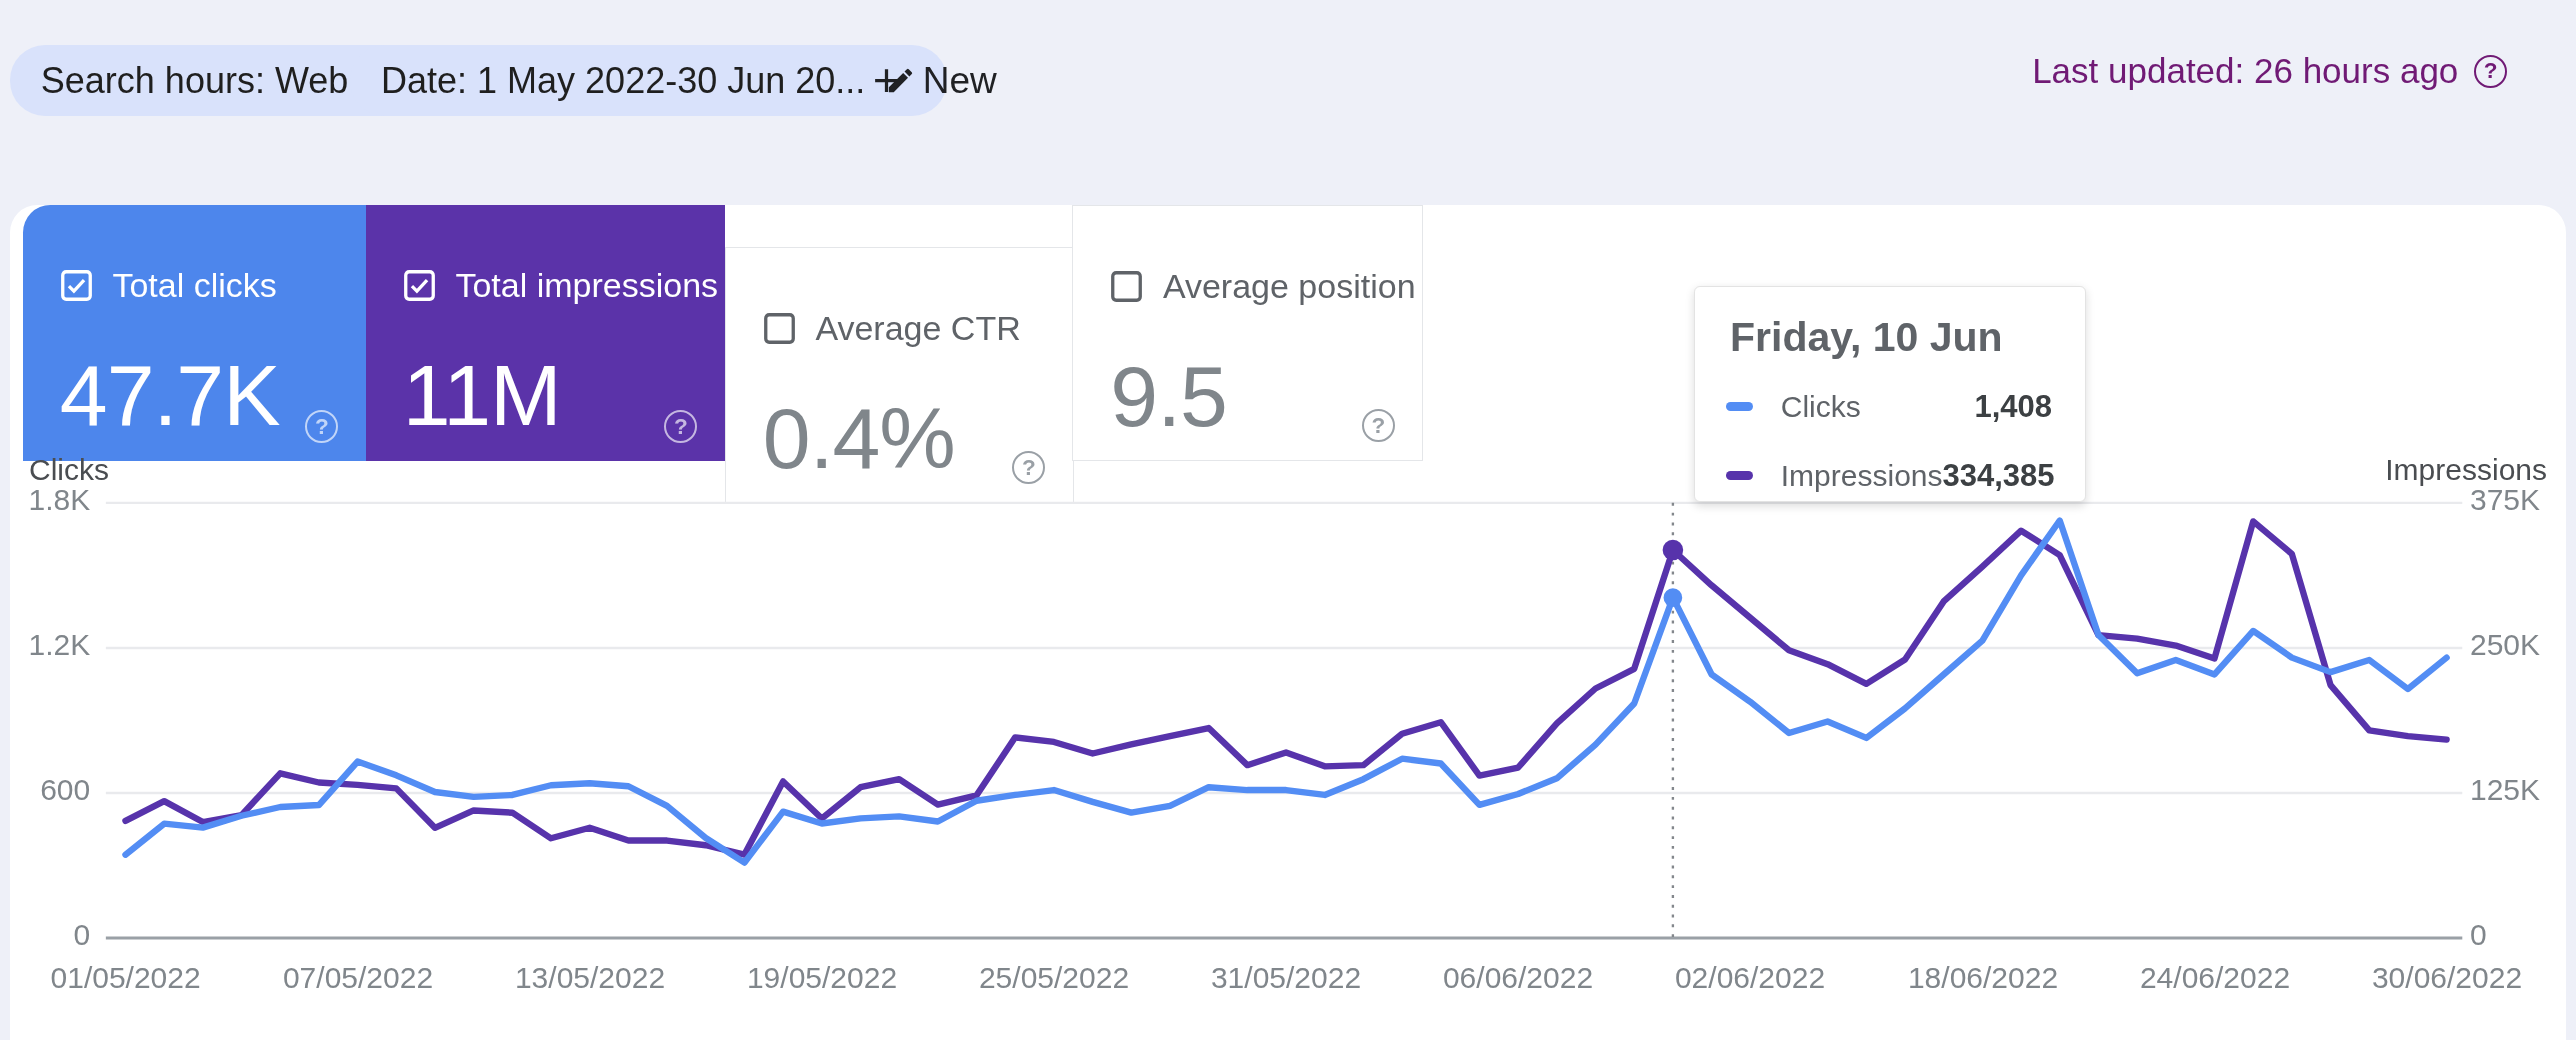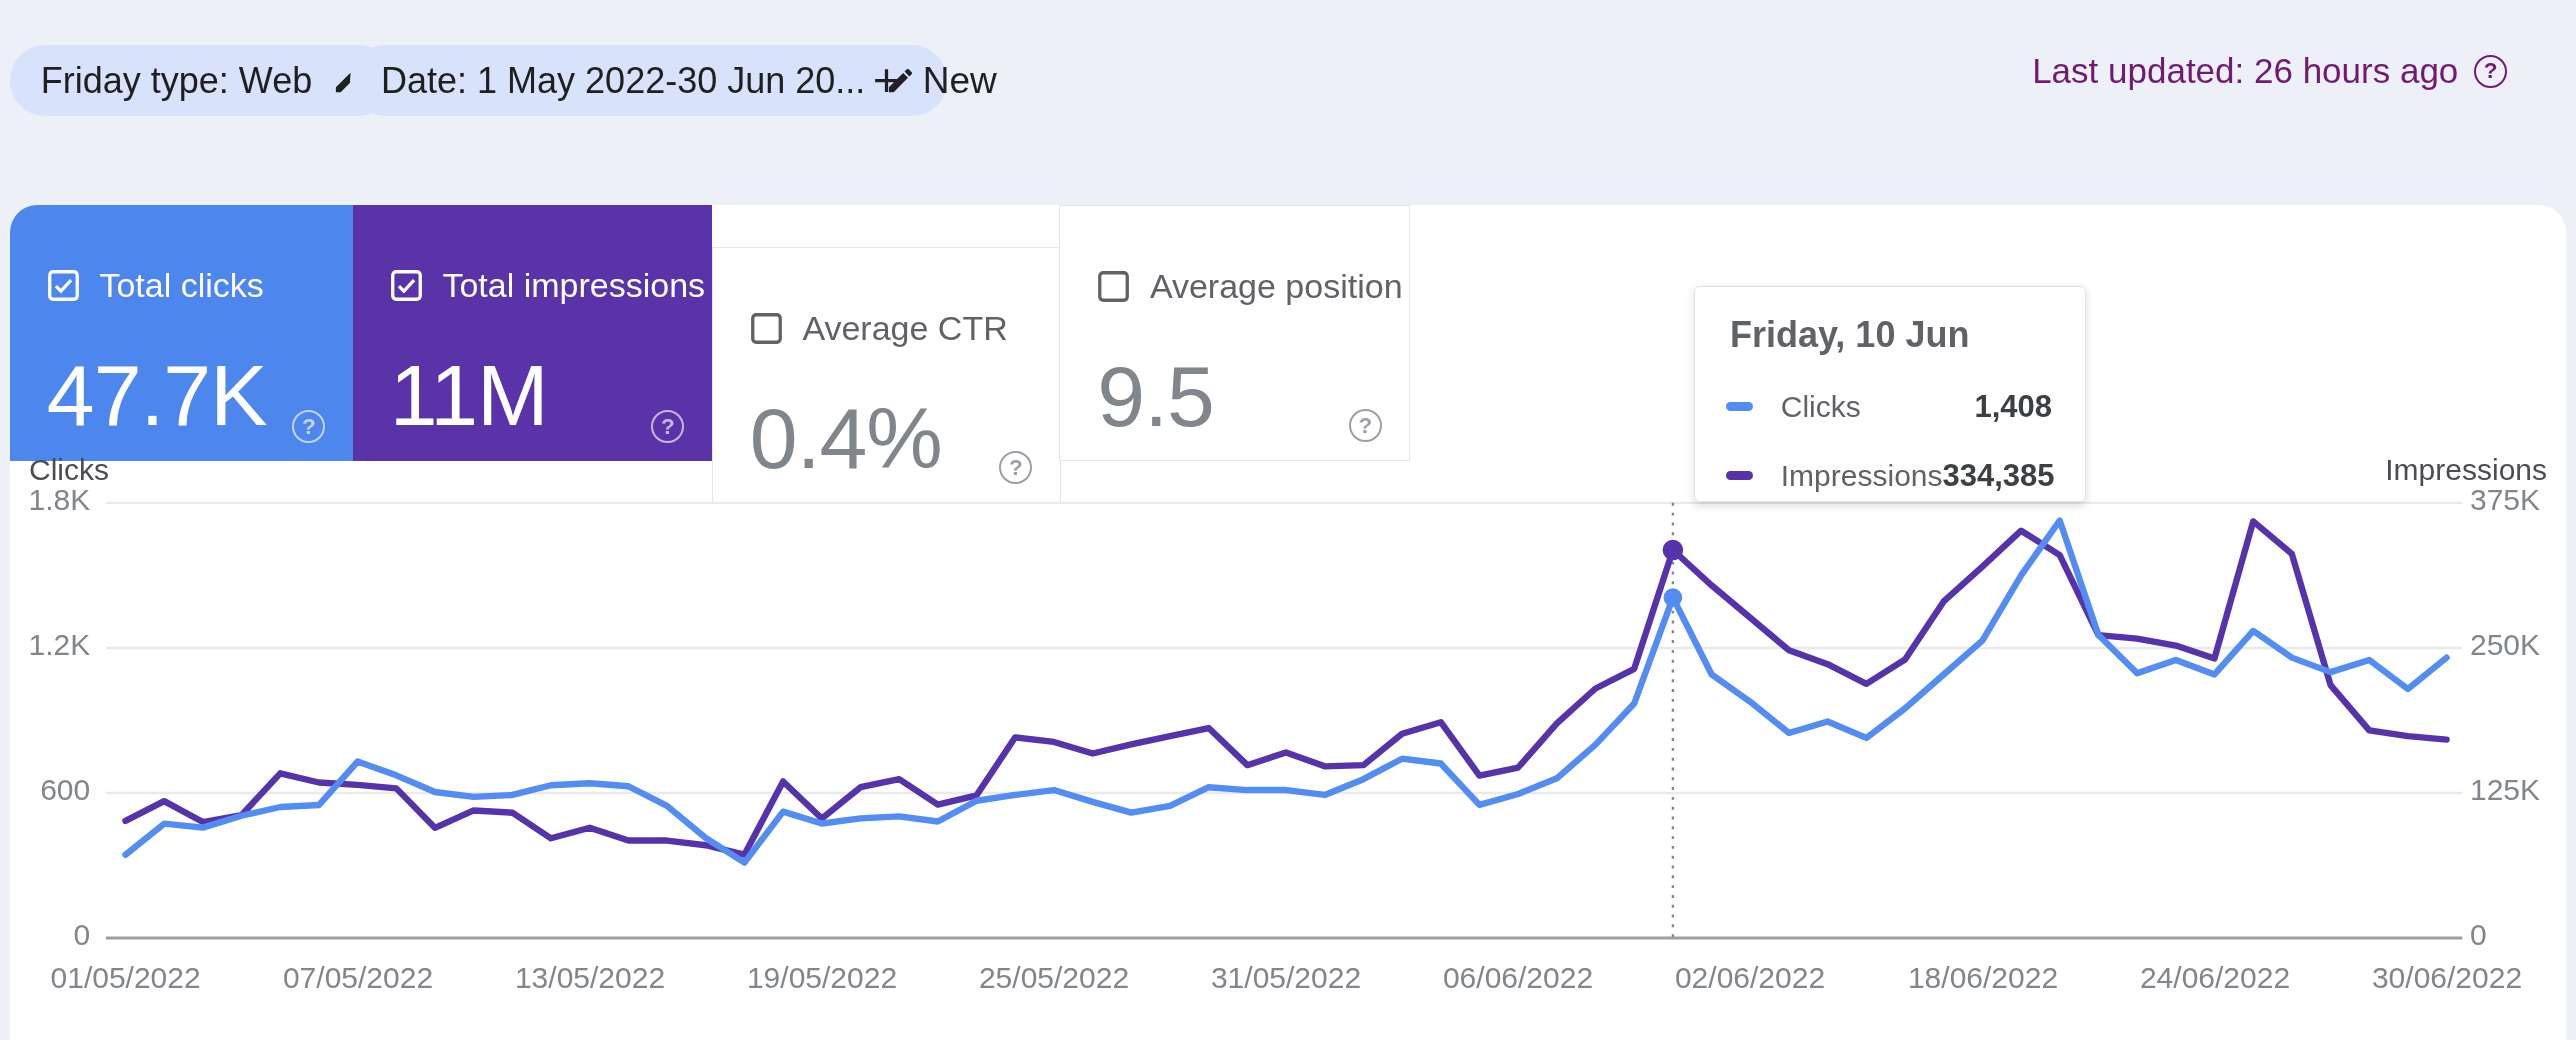--- a/index.html
+++ b/index.html
@@ -20,21 +20,21 @@
     display:inline-flex; align-items:center; gap:15.7px; }
   .qmark { display:inline-flex; align-items:center; justify-content:center;
     width:33px; height:33px; border:2.5px solid currentColor; border-radius:50%;
     font-size:22.5px; font-weight:700; }
 
   
   .content { position:absolute; top:205px; left:9.8px; right:9.8px; bottom:0;
     background:#ffffff; border-radius:27.4px 27.4px 0 0; }
 
   
-  .cards { position:absolute; top:0; left:0; display:flex; }
+  .cards { position:absolute; top:0; left:0; display:flex;padding-left:13px; }
   .mcard { position:relative; height:256px; padding:61px 0 0 37px; cursor:pointer; }
   .mcard.c0 { width:343px; background:#4d86ec; border-radius:27.4px 0 0 0; }
   .mcard.c1 { width:359px; background:#5b33a9; }
   .mcard.c2 { width:349px; background:#fff; border:1.5px solid #e4e6e9;margin-top:42px; }
   .mcard.c3 { width:351px; background:#fff; border:1.5px solid #e4e6e9; margin-left:-1.5px; }
   .mrow { display:flex; align-items:center; gap:19.6px; }
   .mlabel { font-size:34px; }
   .mcard.c0 .mlabel, .mcard.c1 .mlabel { color:#fff; }
   .mcard.c2 .mlabel, .mcard.c3 .mlabel { color:#5f6368; }
   .mvalue { margin-top:41px; font-size:86px; letter-spacing:-1px; }
@@ -53,33 +53,33 @@
   .ytick.r { left:2470px; }
   .xtick { position:absolute; top:961px; width:216px; text-align:center;
     font-size:30px; color:#80868b; }
   #chart-svg { position:absolute; top:0; left:0; z-index:1; }
   .chart-hover { position:absolute; left:106px; top:503px; width:2356px; height:435px; z-index:2; }
 
   
   .tooltip { position:absolute; left:1694px; top:286px; width:392px; height:216px; z-index:3;
     background:#fff; border:1px solid #e3e3e3; border-radius:5.9px;
     box-shadow:0 3.9px 9.8px rgba(0,0,0,.14); }
-  .tt-title { position:absolute; left:35px; top:27.4px; font-size:36px; font-weight:700; color:#5f6368; }
+  .tt-title { position:absolute; left:35px; top:27.4px; font-size:41px; font-weight:700; color:#5f6368; }
   .tt-row { position:absolute; left:31px; right:33px; height:39px; display:flex; align-items:center; }
   .tt-row.r0 { top:100px; } .tt-row.r1 { top:169px; }
   .tt-dash { width:27.4px; height:8.8px; border-radius:4.9px; flex:0 0 auto; }
   .tt-label { margin-left:27.4px; font-size:30px; color:#5f6368; }
   .tt-value { margin-left:auto; font-size:31px; font-weight:700; color:#3c4043; }
 </style>
 </head>
 <body>
 
 <div class="topbar">
   <div class="chip chip-search">
-    <span>Friday type: Web</span>
+    <span>Search hours: Web</span>
     <svg width="31" height="31" viewBox="0 0 24 24">
       <path fill="#202124" d="M3 17.25V21h3.75L17.81 9.94l-3.75-3.75L3 17.25zM20.71 7.04a1 1 0 0 0 0-1.41l-2.34-2.34a1 1 0 0 0-1.41 0l-1.83 1.83 3.75 3.75 1.83-1.83z"></path>
     </svg>
   </div>
   <div class="chip chip-date">
     <span>Date: 1 May 2022-30 Jun 20...</span>
     <svg width="31" height="31" viewBox="0 0 24 24">
       <path fill="#202124" d="M3 17.25V21h3.75L17.81 9.94l-3.75-3.75L3 17.25zM20.71 7.04a1 1 0 0 0 0-1.41l-2.34-2.34a1 1 0 0 0-1.41 0l-1.83 1.83 3.75 3.75 1.83-1.83z"></path>
     </svg>
   </div>

